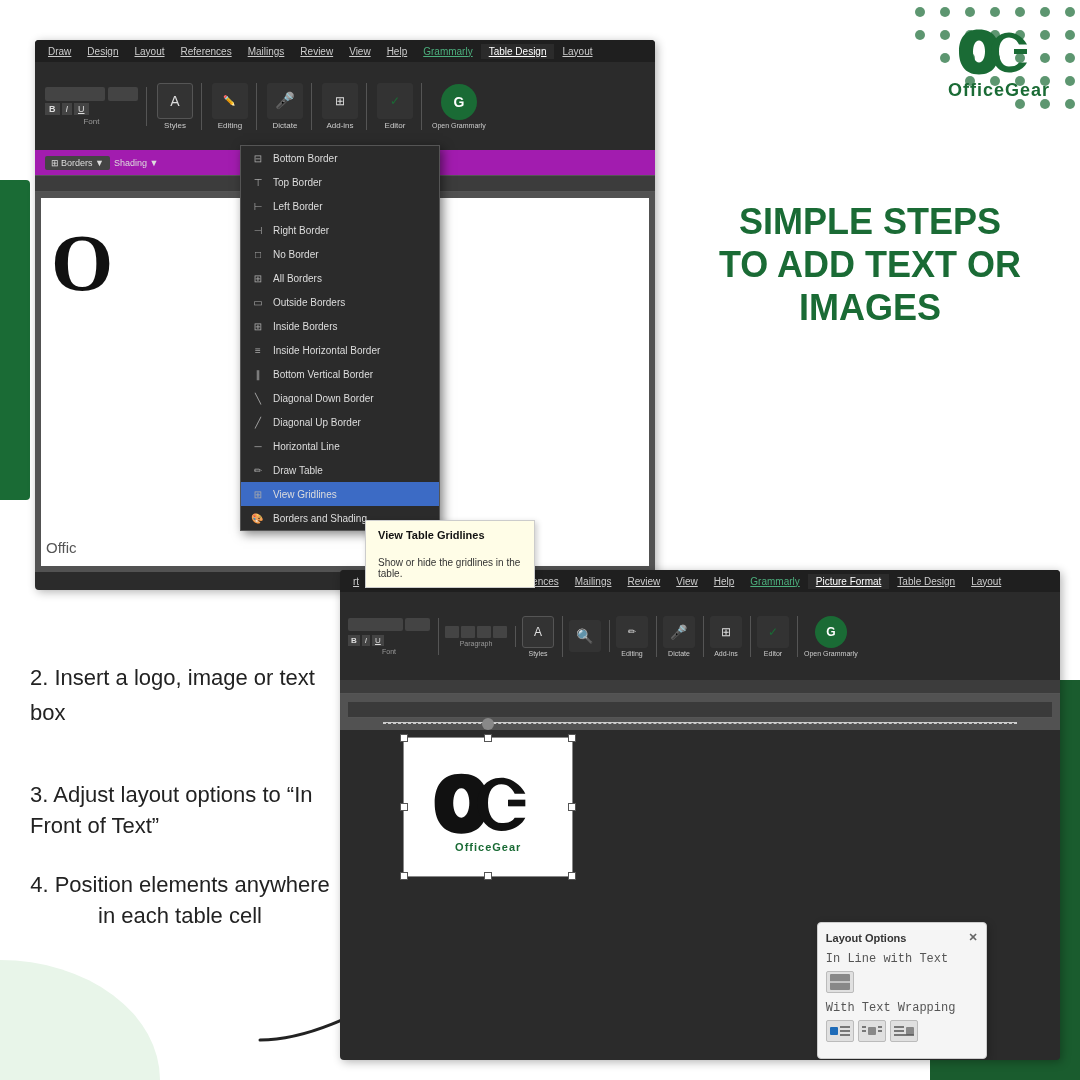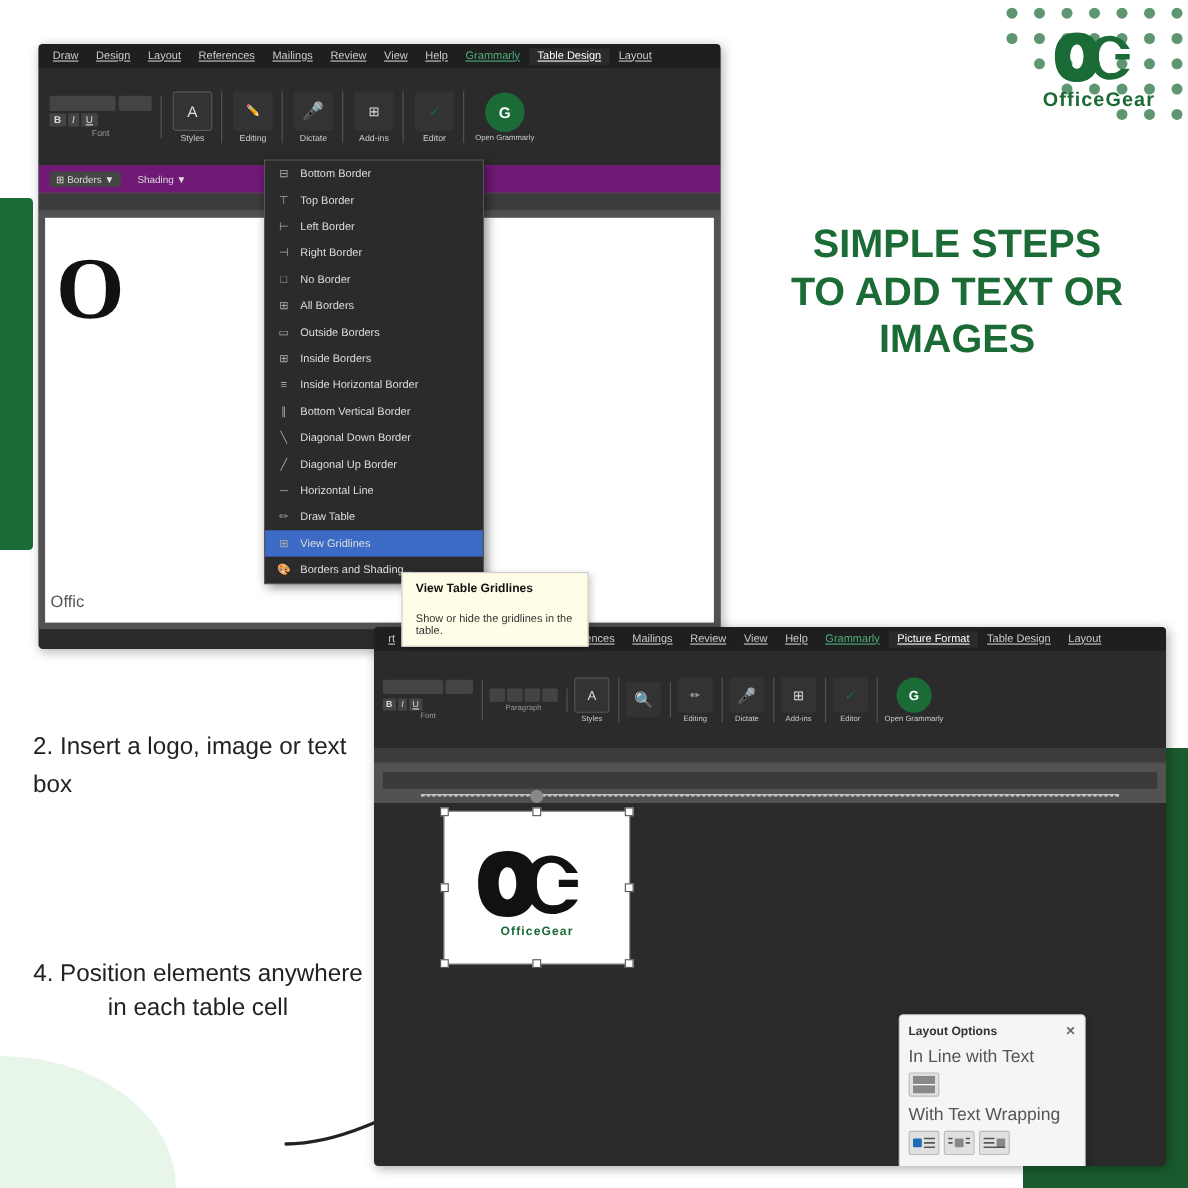--- a/index.html
+++ b/index.html
@@ -280,23 +280,24 @@
     .layout-close {
       cursor: pointer;
       color: #666;
     }
 
     .layout-section {
       margin-bottom: 8px;
     }
 
     .layout-section-title {
-      font-size: 16px;
+      font-size: 12px;
       color: #555;
       margin-bottom: 5px;
+      font-family: Liberation Mono, monospace;
     }
 
     .layout-option-row {
       display: flex;
       gap: 4px;
       margin-bottom: 4px;
     }
 
     .layout-option-btn {
       width: 28px;
@@ -396,20 +397,21 @@
       </g>
     </svg>
     <span class="logo-text">OfficeGear</span>
   </div>
 
   <div class="main-title">SIMPLE STEPS TO ADD TEXT OR IMAGES</div>
 
 
   <div class="step-2">2. Insert a logo, image or text box</div>
 
+  <div class="step-3">3. Adjust layout options to “In Front of Text”</div>
 
   <div class="step-4">4. Position elements anywhere in each table cell</div>
 
   <div class="arrow-1">
     <svg width="200" height="120" viewBox="0 0 200 120">
       <path d="M 180 10 C 150 10 80 40 40 100" stroke="#222" stroke-width="3" fill="none" stroke-linecap="round"></path>
       <polygon points="30,95 50,90 45,110" fill="#222"></polygon>
     </svg>
   </div>
 
@@ -487,21 +489,21 @@
       </div>
 
       <div style="display:flex;flex-direction:column;align-items:center;gap:2px;">
         <div style="width:36px;height:36px;background:#1a6b35;border-radius:50%;display:flex;align-items:center;justify-content:center;">
           <span style="color:white;font-size:14px;font-weight:bold;">G</span>
         </div>
         <div style="font-size:7px;color:#ccc;text-align:center;">Open Grammarly</div>
       </div>
     </div>
 
-    <div style="background:#701a75;height:26px;display:flex;align-items:center;padding:0 10px;gap:15px;border-bottom:1px solid #555;">
+    <div style="background:#a21caf;height:26px;display:flex;align-items:center;padding:0 10px;gap:4px;border-bottom:1px solid #555;">
       <div style="color:#ddd;font-size:9px;background:#444;padding:2px 6px;border-radius:2px;cursor:pointer;">⊞ Borders ▼</div>
       <div style="color:#ddd;font-size:9px;">Shading ▼</div>
     </div>
 
     <div style="background:#3c3c3c;height:16px;border-bottom:1px solid #555;"></div>
 
     <div style="background:#525252;flex:1;display:flex;padding:6px;position:relative;height:calc(100% - 170px);">
 
       <div style="background:#fff;flex:1;position:relative;">
 

